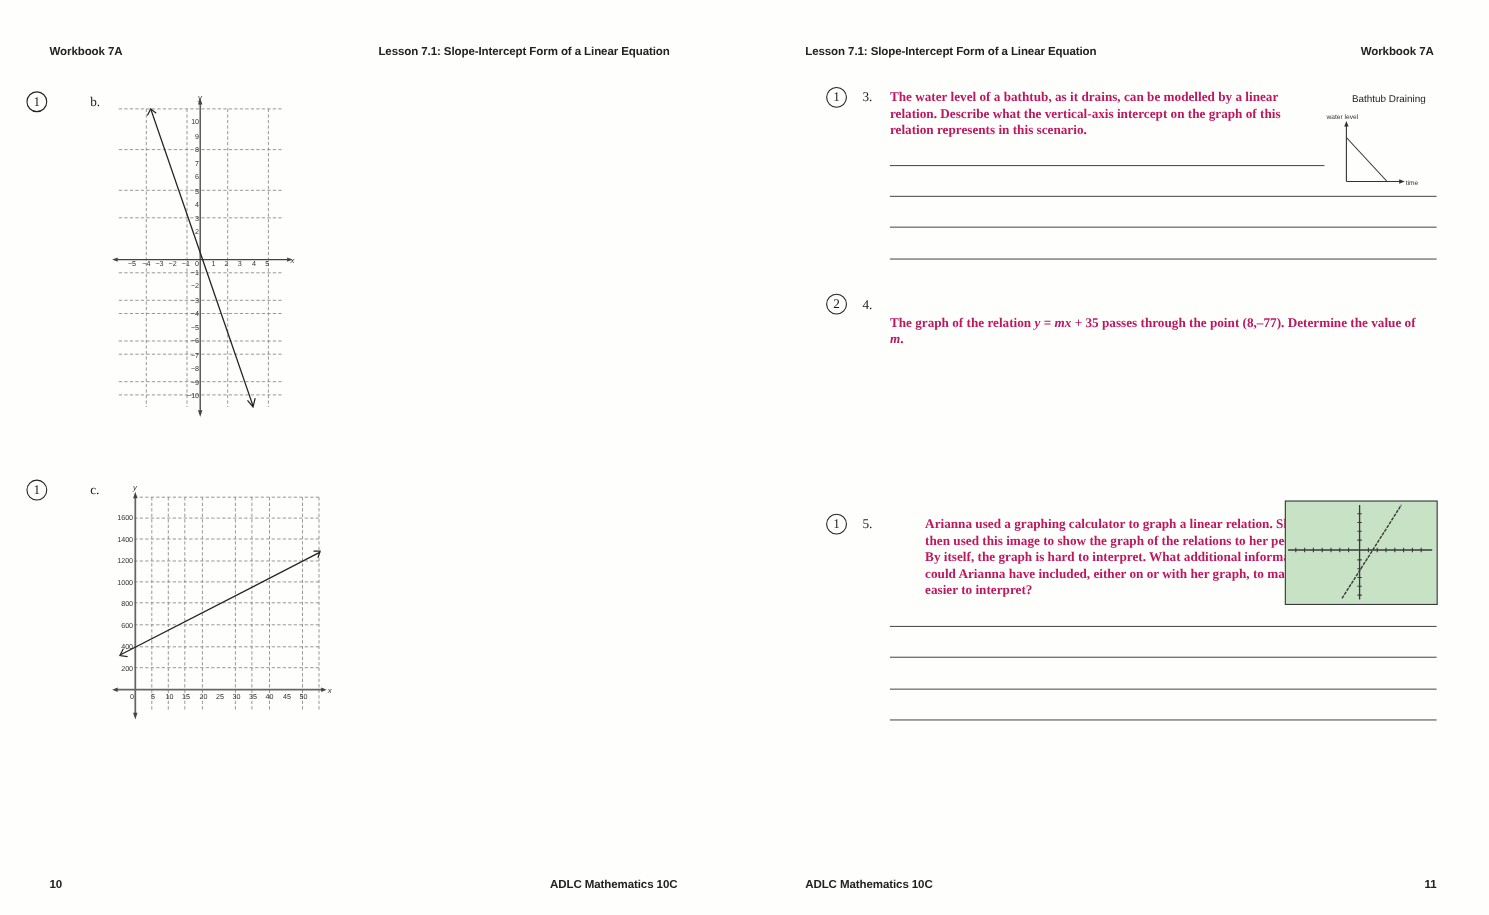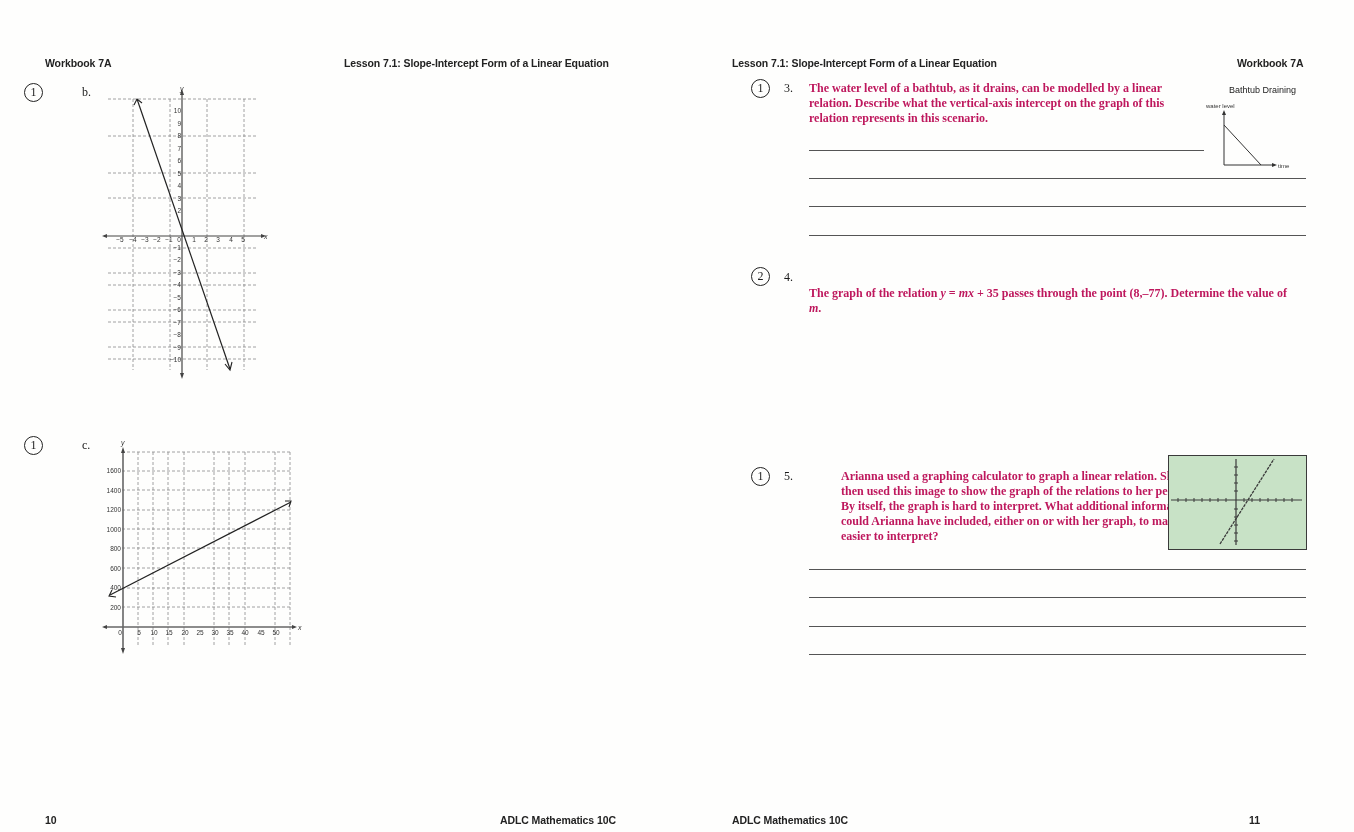--- a/index.html
+++ b/index.html
@@ -5,21 +5,20 @@
   html, body { margin: 0; padding: 0; }
   body {
     width: 1354px; height: 832px; position: relative; overflow: hidden;
     background: #fefefd; color: #1a1a1a;
     font-family: "Liberation Serif", serif;
   }
   .hdr {
     position: absolute; font-family: "Liberation Sans", sans-serif;
     font-weight: bold; font-size: 10.5px; color: #222; white-space: nowrap;
     letter-spacing: -0.1px;
-    margin-top: 16px;
   }
   .circ {
     position: absolute; width: 17px; height: 17px; border: 1.2px solid #222;
     border-radius: 50%; font-size: 12px; line-height: 17px; text-align: center;
     font-family: "Liberation Serif", serif; box-sizing: content-box;
   }
   .lbl { position: absolute; font-size: 12px; font-family: "Liberation Serif", serif; }
   .qnum { position: absolute; font-size: 12px; }
   .qtext {
     position: absolute; font-size: 12px; line-height: 15px; color: #be185d; font-weight: bold;
@@ -248,14 +247,14 @@
       <line x1="52" y1="89" x2="106" y2="4" stroke="#3a3a3a" stroke-width="1.3" stroke-dasharray="3,1"></line>
     </svg>
   </div>
 
   <div class="rule" style="left:809px; top:569px; width:497px;"></div>
   <div class="rule" style="left:809px; top:597px; width:497px;"></div>
   <div class="rule" style="left:809px; top:626px; width:497px;"></div>
   <div class="rule" style="left:809px; top:654px; width:497px;"></div>
 
   <div class="hdr" style="left:732px; top:798px;">ADLC Mathematics 10C</div>
-  <div class="hdr" style="left:1249px; top:798px;">11</div>
+  <div class="hdr" style="left:1295px; top:798px;">11</div>
 </div>
 
 </body></html>

